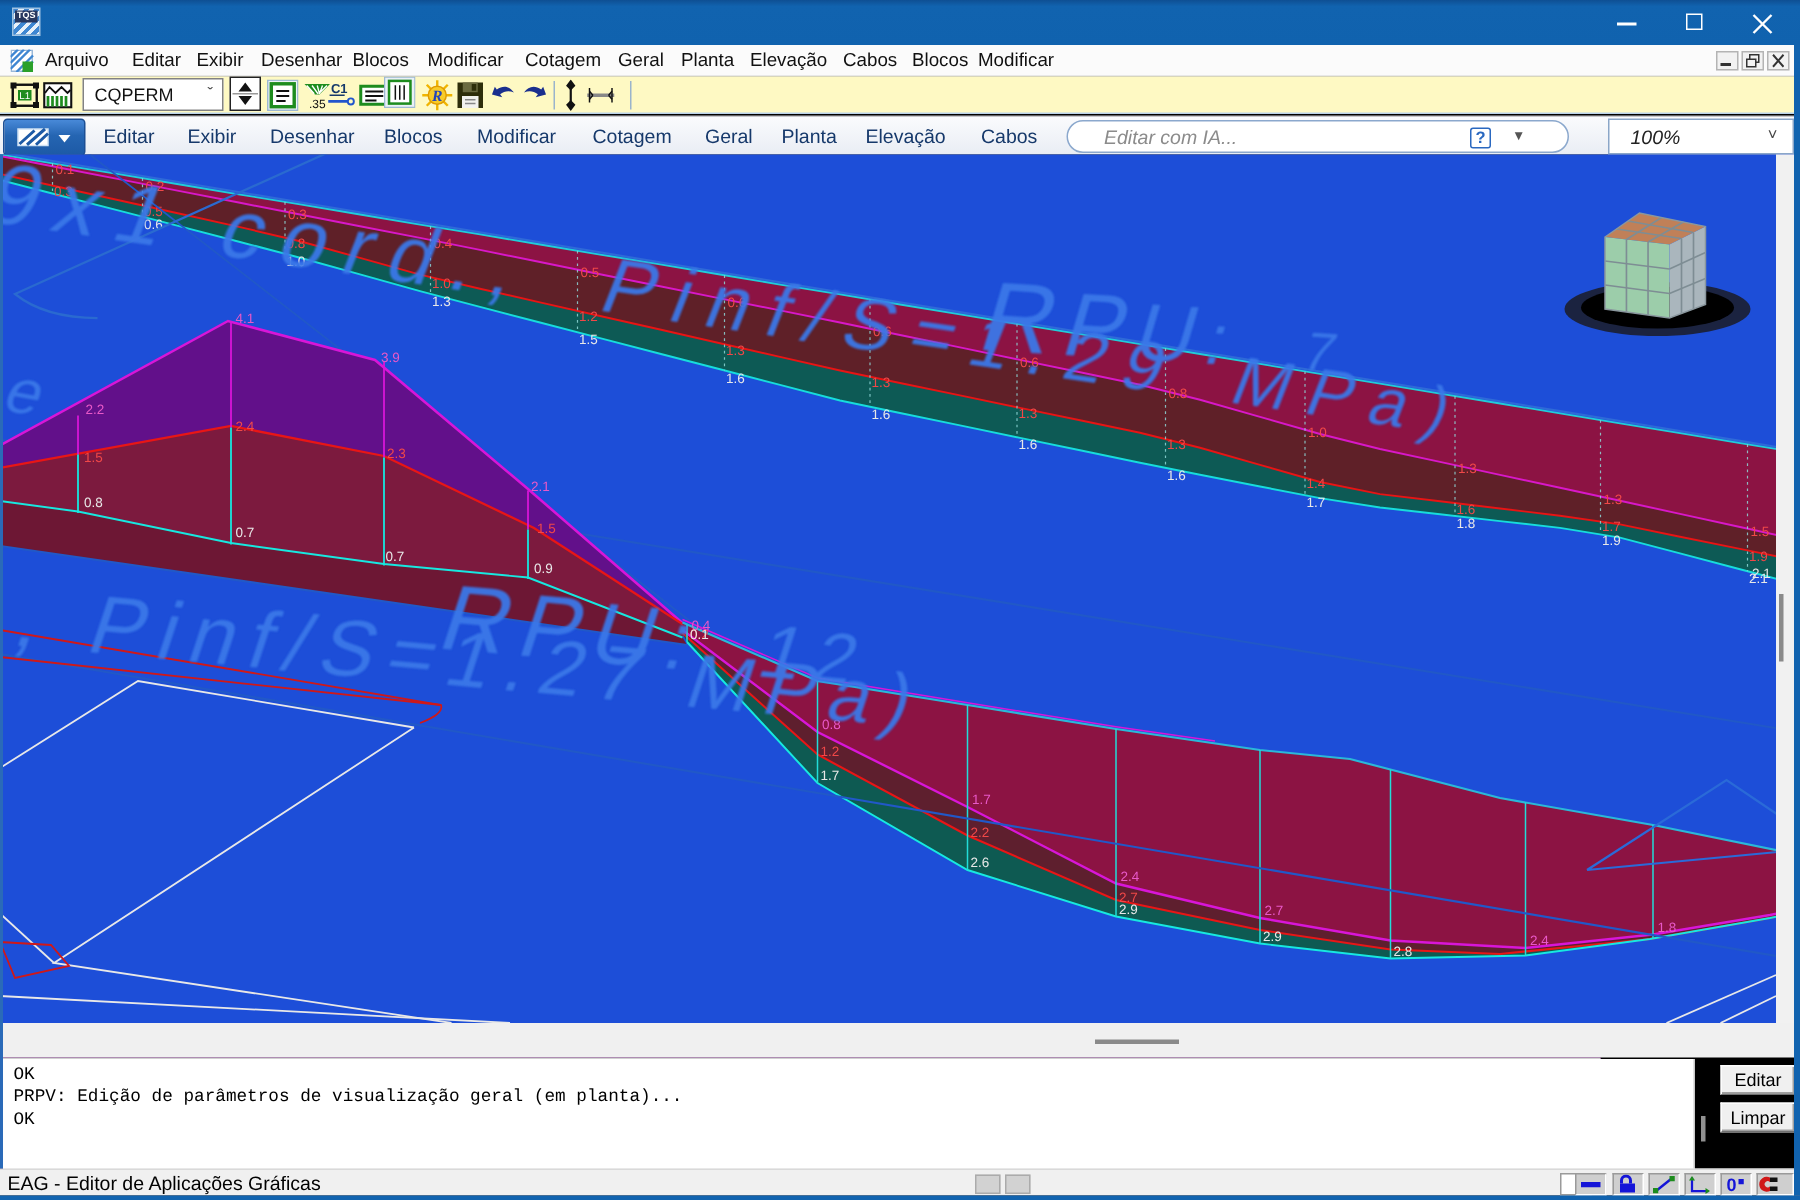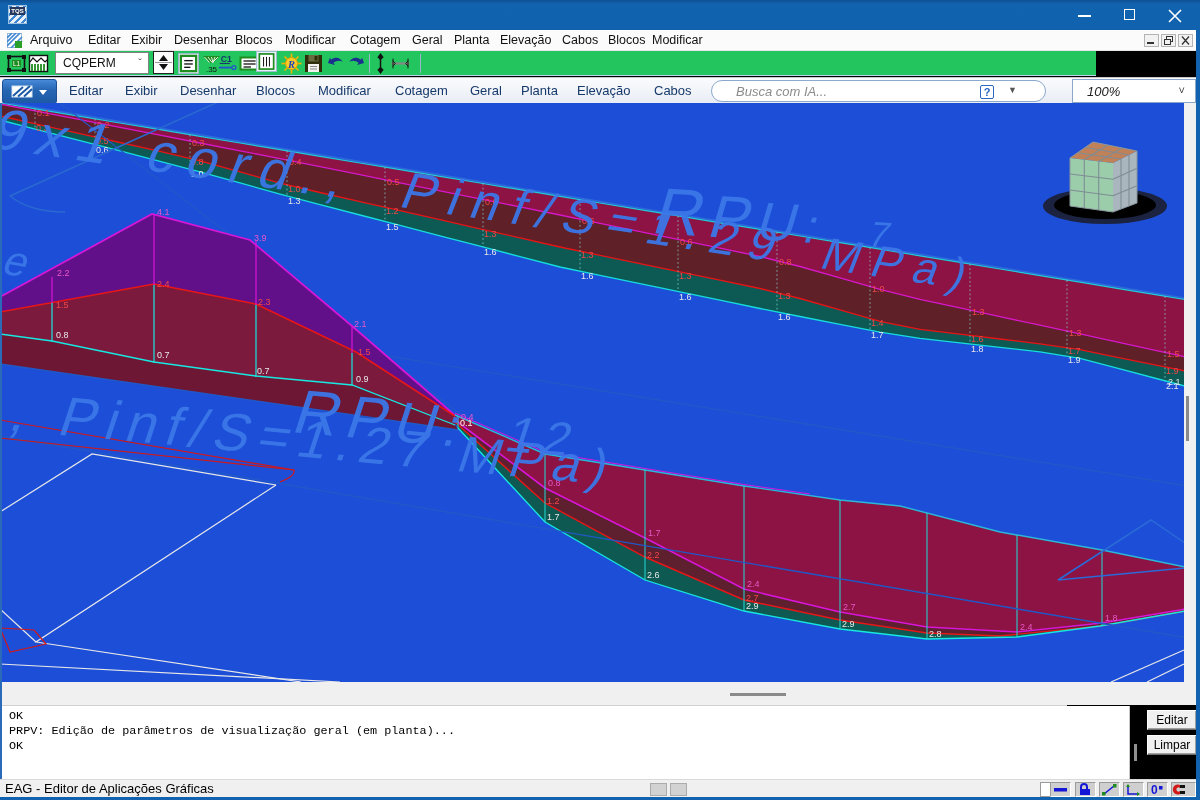--- a/index.html
+++ b/index.html
@@ -23,21 +23,21 @@
 #wclose svg { position:absolute; left:16px; top:9px; }
 
 
 #menubar { position:absolute; left:0; top:30px; width:1200px; height:21px; background:#fbfbfb;
   border-bottom:1px solid #e8e8e8; font-size:12.5px; color:#111; }
 #menubar .mi { position:absolute; top:3px; }
 #docicon { position:absolute; left:7px; top:3px; width:16px; height:15px; }
 .mdibtn { position:absolute; top:4px; width:15px; height:13px; background:#f2f2f2; border:1px solid #b4b4b4; }
 
 
-#toolbar { position:absolute; left:0; top:51px; width:1096px; height:25px; background:#22c55e;
+#toolbar { position:absolute; left:0; top:51px; width:1200px; height:25px; background:#fef9c3;
   border-bottom:1px solid #bad3ea;text-decoration:underline; }
 .tb { position:absolute; top:2px; width:21px; height:21px; }
 #combo { position:absolute; left:55px; top:1px; width:94px; height:22px; background:#fff;
   border:1px solid #828282; font-size:12px; color:#111; line-height:20px; padding-left:7px; }
 #combo .chev { position:absolute; right:6px; top:0px; color:#444; font-size:11px; }
 #spinner { position:absolute; left:153px; top:0px; width:21px; height:23px; border:1px solid #222; background:#fff; }
 
 
 #ribbon { position:absolute; left:0; top:77px; width:1200px; height:26px;
   background:linear-gradient(#fafbfd, #e9edf4); border-top:1px solid #c8c8cc; }
@@ -256,21 +256,21 @@
     <span class="tab" style="left:125px">Exibir</span>
     <span class="tab" style="left:180px">Desenhar</span>
     <span class="tab" style="left:256px">Blocos</span>
     <span class="tab" style="left:318px">Modificar</span>
     <span class="tab" style="left:395px">Cotagem</span>
     <span class="tab" style="left:470px">Geral</span>
     <span class="tab" style="left:521px">Planta</span>
     <span class="tab" style="left:577px">Elevação</span>
     <span class="tab" style="left:654px">Cabos</span>
     <div id="searchbox">
-        <span class="ph">Busca com IA...</span>
+        <span class="ph">Editar com IA...</span>
         <div id="qbox">?</div>
         <span id="sb-caret">▼</span>
       </div>
     <div id="zoombox">
         <span class="zt">100%</span>
         <span class="chev">˅</span>
       </div>
   </div>
 
   <div id="canvas">

